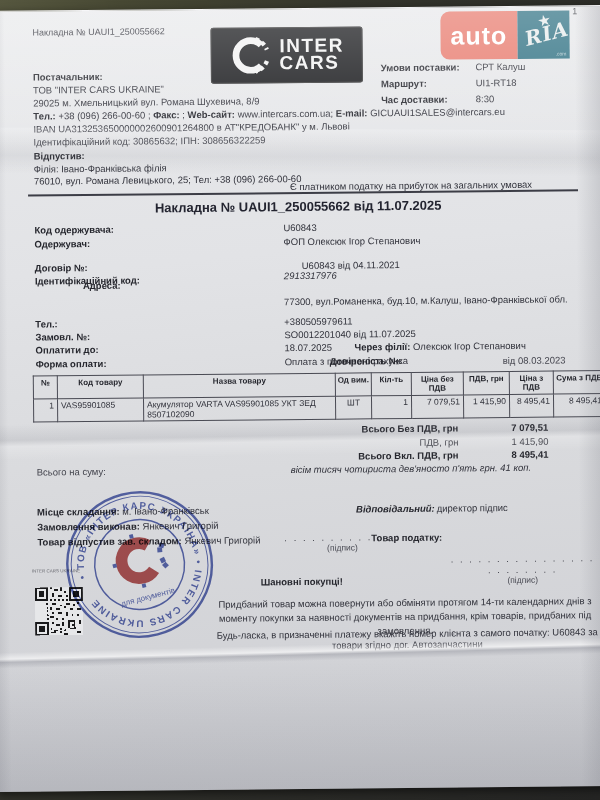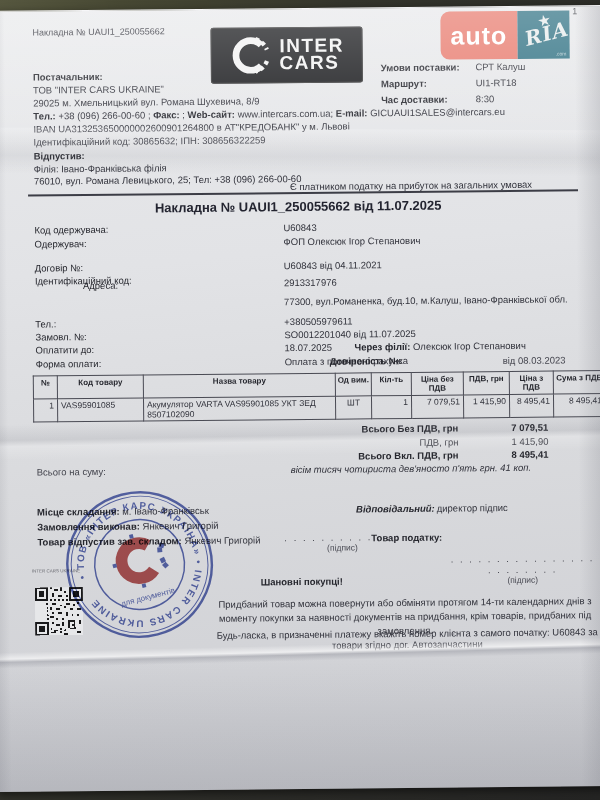--- a/index.html
+++ b/index.html
@@ -25,21 +25,21 @@
   .ria-word{position:absolute;left:7px;top:11px;color:#e8ecec;font-family:"DejaVu Serif",serif;
     font-style:italic;font-weight:bold;font-size:20px;transform:rotate(-14deg);letter-spacing:1px;}
   .ria-com{position:absolute;right:3px;bottom:2px;color:rgba(255,255,255,.65);font-size:5px;}
   
   .drow{position:absolute;left:390px;white-space:nowrap;}
   .drow .lb{display:inline-block;width:92px;font-weight:bold;color:#26272e;}
   
   .rule{position:absolute;left:36px;right:26px;top:183px;height:2px;background:#3c3d46;}
   .title{position:absolute;left:0;right:0;top:190px;text-align:center;font-size:13px;font-weight:bold;color:#232430;}
   
-  .kv-l{position:absolute;left:42px;font-weight:normal;color:#26272e;}
+  .kv-l{position:absolute;left:42px;font-weight:bold;color:#26272e;}
   .kv-v{position:absolute;left:291px;}
   
   .goods{position:absolute;left:39px;top:364px;width:556px;border-collapse:collapse;table-layout:fixed;font-size:8.5px;}
   .goods th,.goods td{border:1px solid #4a4b54;padding:1px 3px;vertical-align:top;}
   .goods th{font-weight:bold;text-align:center;font-size:8px;color:#26272e;padding:2px 1px;}
   .goods td.num{text-align:right;}
   .goods td.ctr{text-align:center;}
   
   .totals{position:absolute;left:286px;top:415px;width:268px;}
   .trow{display:flex;justify-content:flex-end;margin-bottom:2.5px;}
@@ -133,23 +133,23 @@
   <div class="abs" style="left:298px;top:172px;">Є платником податку на прибуток на загальних умовах</div>
 
   <div class="rule"></div>
   <div class="title">Накладна № UAUI1_250055662 від 11.07.2025</div>
 
   <div class="kv-l" style="top:213px;">Код одержувача:</div>
   <div class="kv-v" style="top:213px;">U60843</div>
   <div class="kv-l" style="top:227px;">Одержувач:</div>
   <div class="kv-v" style="top:227px;">ФОП Олексюк Ігор Степанович</div>
   <div class="kv-l" style="top:251px;">Договір №:</div>
-  <div class="kv-v" style="top:251px;">U60843 від 04.11.2021</div>
+  <div class="kv-v" style="top:251px;margin-left:18px;">U60843 від 04.11.2021</div>
   <div class="kv-l" style="top:264px;width:120px;white-space:normal;line-height:11.5px;">Ідентифікаційний код:</div>
-  <div class="kv-v" style="top:268px;">2913317976</div>
+  <div class="kv-v" style="top:261px;font-style:italic;">2913317976</div>
   <div class="kv-l" style="top:269px;margin-left:48px;">Адреса:</div>
   <div class="kv-v" style="top:287px;">77300, вул.Романенка, буд.10, м.Калуш, Івано-Франківської обл.</div>
   <div class="kv-l" style="top:307px;">Тел.:</div>
   <div class="kv-v" style="top:307px;">+380505979611</div>
   <div class="kv-l" style="top:320px;">Замовл. №:</div>
   <div class="kv-v" style="top:320px;">SO0012201040 від 11.07.2025</div>
   <div class="kv-l" style="top:333px;">Оплатити до:</div>
   <div class="kv-v" style="top:333px;">18.07.2025</div>
   <div class="kv-l" style="top:347px;">Форма оплати:</div>
   <div class="kv-v" style="top:347px;">Оплата з поточного рахунка</div>

